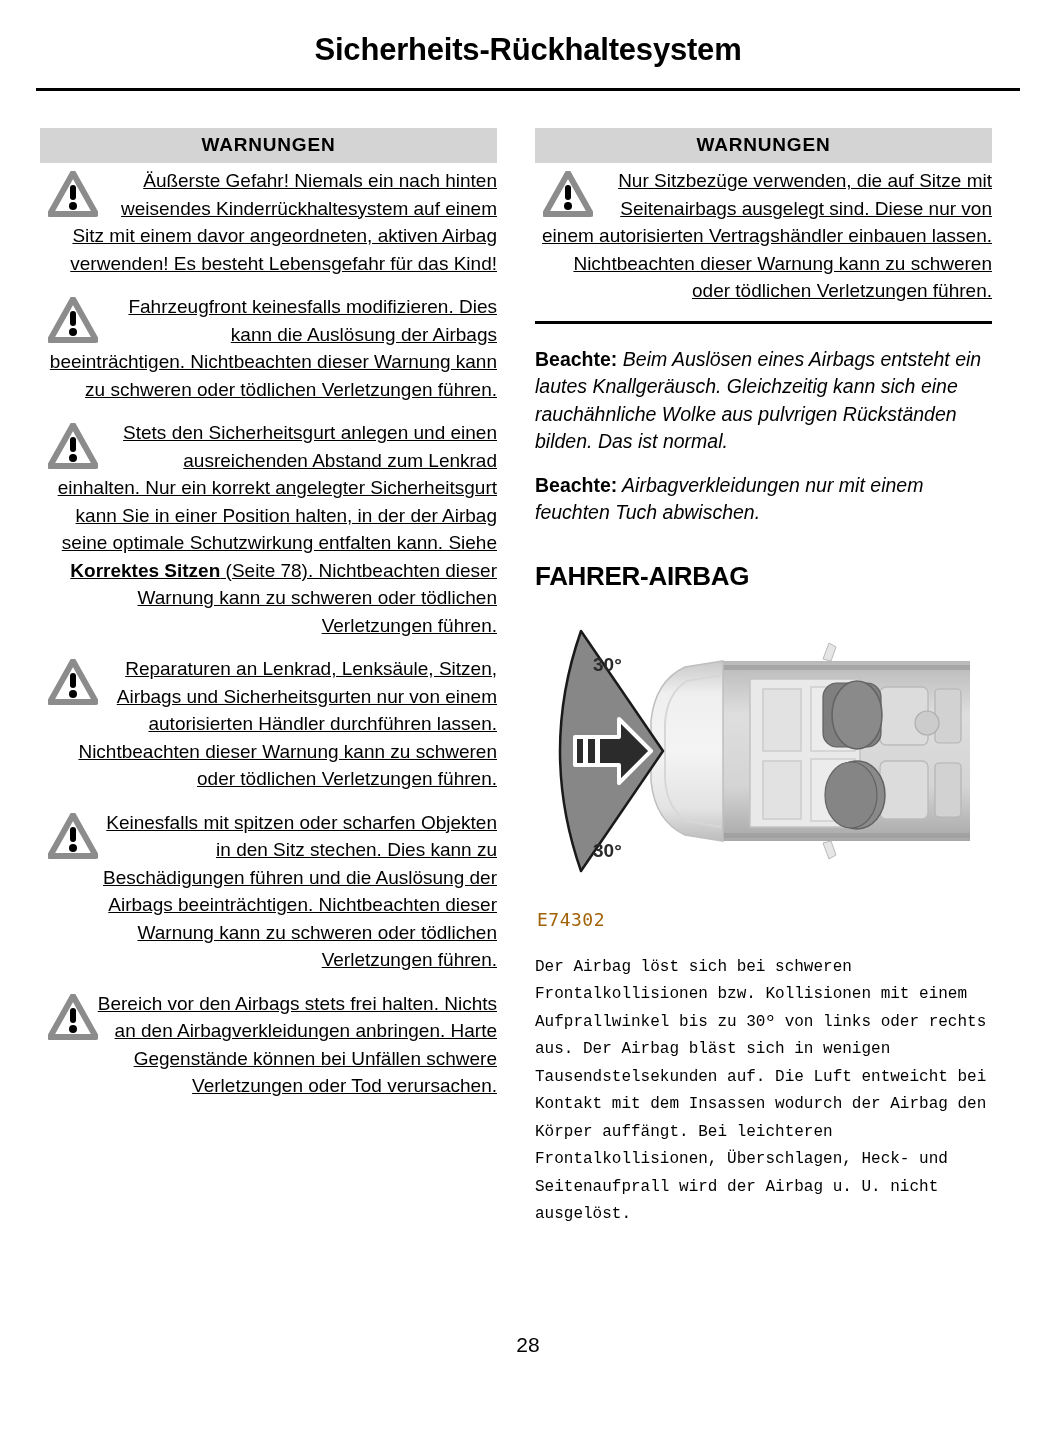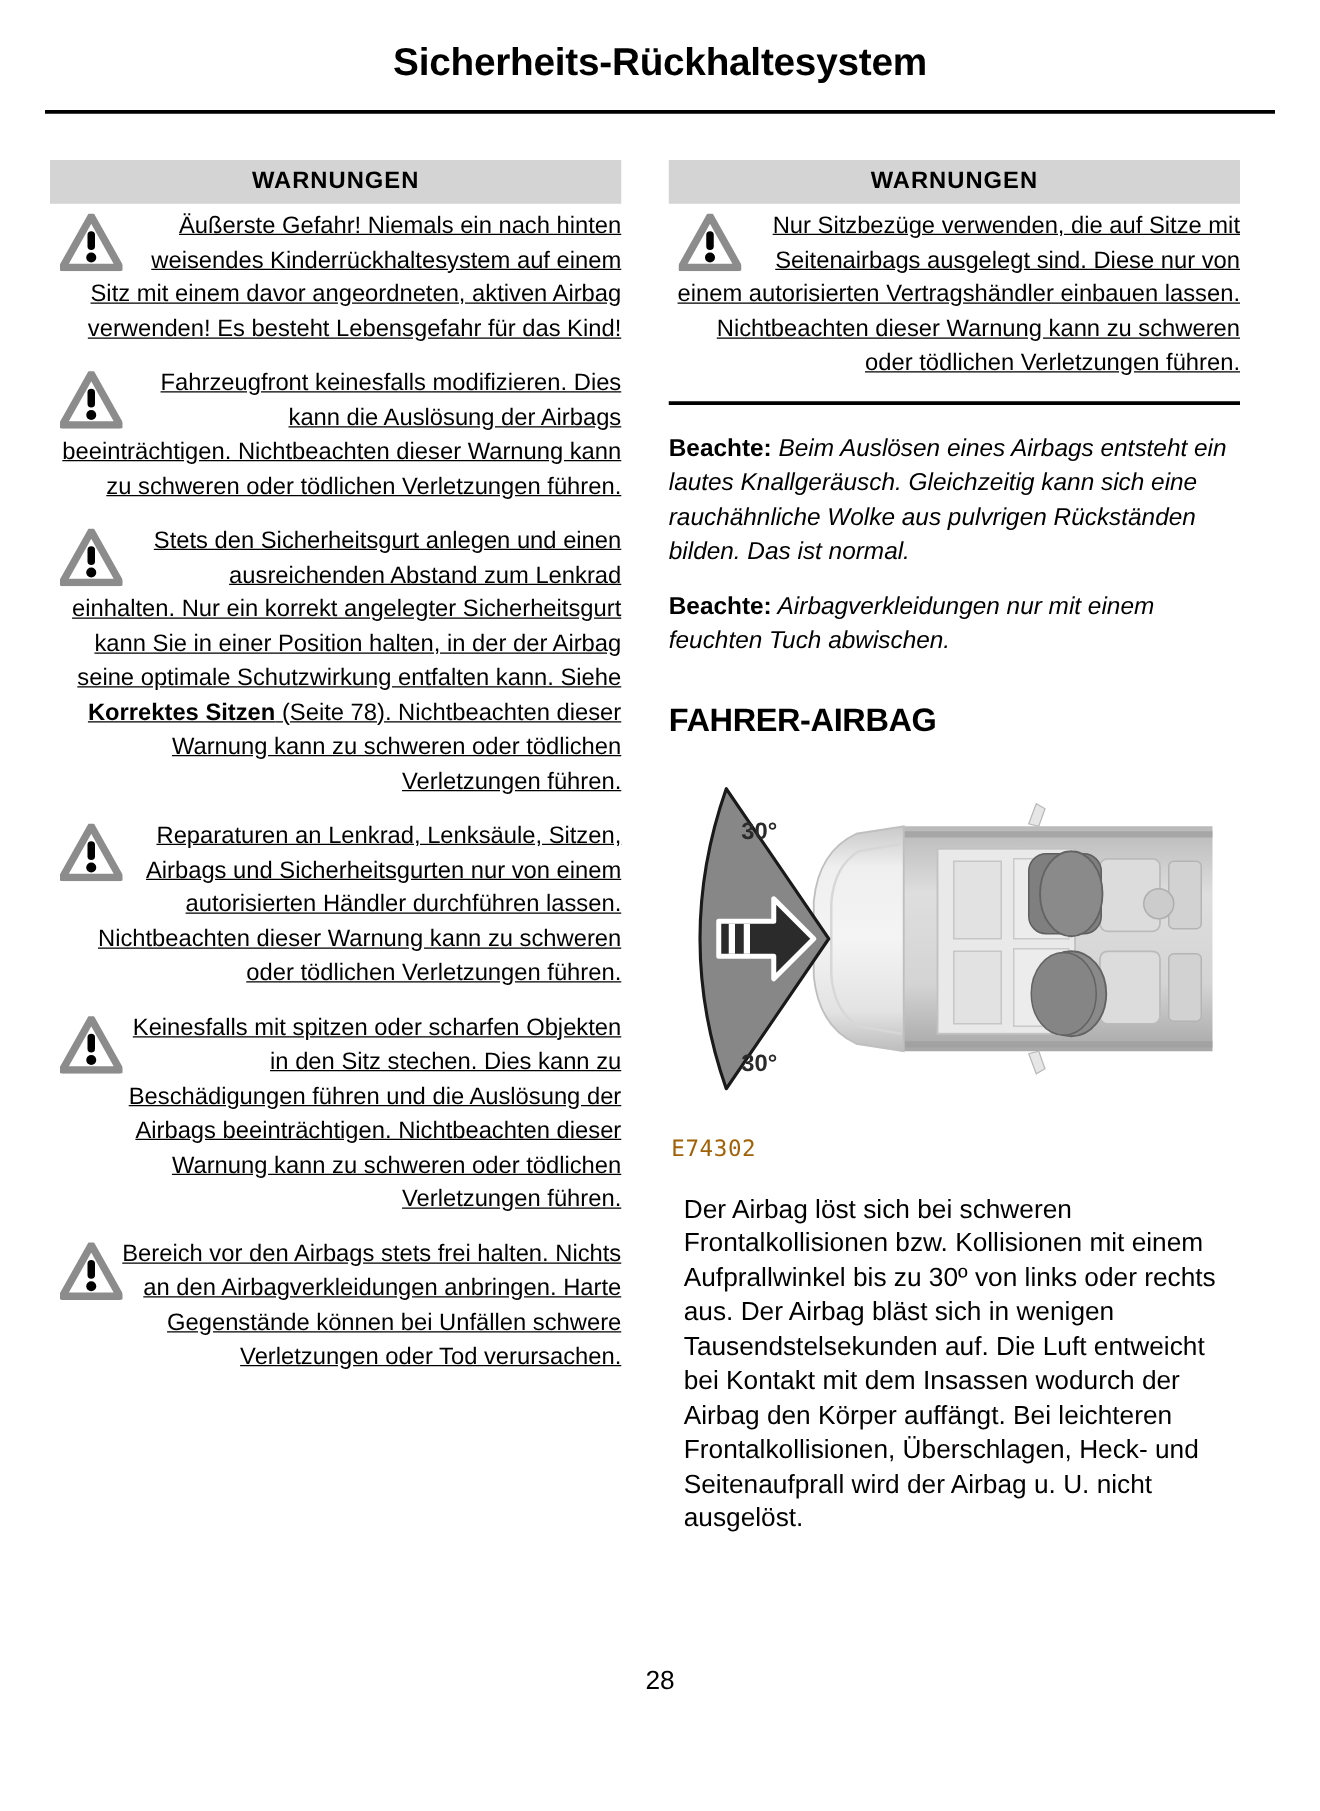--- a/index.html
+++ b/index.html
@@ -86,23 +86,24 @@
   .tri-icon {
     float: left;
     width: 50px;
     height: 46px;
     margin: 4px 4px 0 8px;
     shape-outside: polygon(50% 0%, 100% 100%, 0% 100%);
   }
   .tri-icon svg { display: block; }
 
   .body-para {
-    font-size: 21px;
+    font-size: 16px;
     line-height: 27.5px;
-    margin: 0 0 16px 12px;
+    margin: 0 0 16px 0;
+    font-family: Liberation Mono, monospace;
   }
   .note-para {
     font-size: 19.5px;
     line-height: 27.5px;
     margin: 0 0 16px 0;
     font-style: italic;
   }
   .note-para .lbl {
     font-style: normal;
     font-weight: bold;

